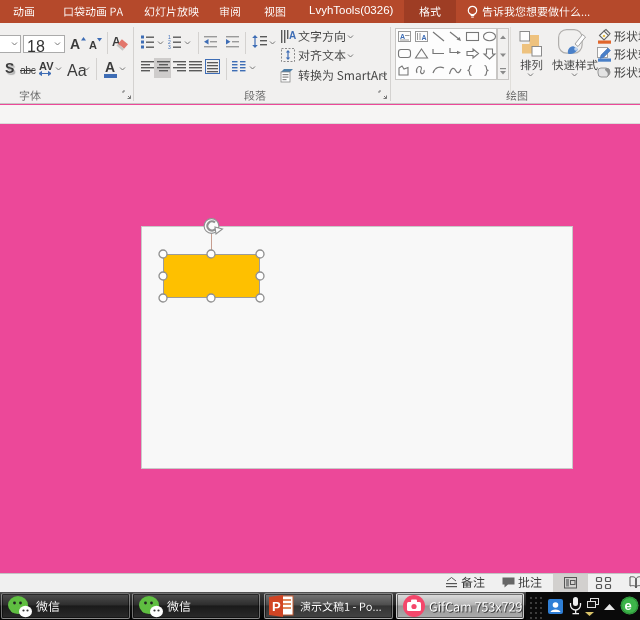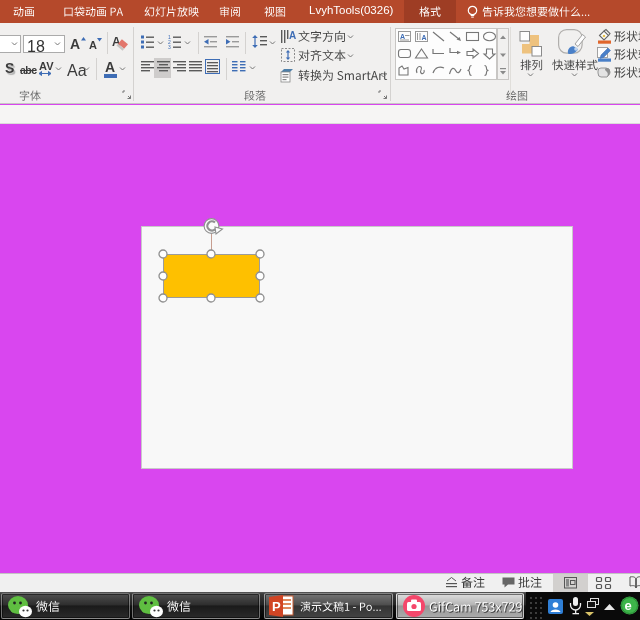--- a/index.html
+++ b/index.html
@@ -1,20 +1,20 @@
 <!DOCTYPE html>
 <html><head><meta charset="utf-8"><style>
 *{margin:0;padding:0;box-sizing:border-box}
 html,body{width:640px;height:620px;overflow:hidden;font-family:"Liberation Sans",sans-serif}
 .abs{position:absolute}
 svg.t{position:absolute;overflow:visible}
 svg.i{position:absolute;overflow:visible}
 .vsep{position:absolute;width:1px;background:#d4d2d0}
 </style></head><body>
-<div class="abs" style="left:0;top:0;width:640px;height:599px;background:#d946ef">
+<div class="abs" style="left:0;top:0;width:640px;height:599px;background:#ec4899">
 <div class="abs" style="left:0;top:0;width:640px;height:23px;background:#b5492b"></div>
 <div class="abs" style="left:404px;top:0;width:52px;height:23px;background:#9e3d24"></div>
 <svg class="t" style="left:13px;top:3.1999999999999993px" width="24" height="16">
       <path transform="translate(0,12.8)" d="M1 -8.3V-7.6H5.2V-8.3ZM7.2 -9.1C7.2 -8.3 7.2 -7.5 7.1 -6.7H5.6V-5.9H7.1C7 -3.4 6.5 -1.1 5 0.3C5.3 0.4 5.5 0.7 5.7 0.9C7.3 -0.7 7.8 -3.2 7.9 -5.9H9.6C9.4 -2 9.3 -0.5 9 -0.2C8.9 -0.1 8.8 -0 8.6 -0C8.3 -0 7.8 -0 7.1 -0.1C7.3 0.1 7.4 0.5 7.4 0.7C8 0.7 8.6 0.7 8.9 0.7C9.3 0.7 9.5 0.6 9.7 0.3C10.1 -0.2 10.2 -1.7 10.4 -6.3C10.4 -6.4 10.4 -6.7 10.4 -6.7H8C8 -7.5 8 -8.3 8 -9.1ZM1 -0.5 1 -0.5V-0.5C1.2 -0.6 1.6 -0.7 4.7 -1.4L4.9 -0.7L5.6 -0.9C5.4 -1.7 4.9 -3 4.5 -4L3.8 -3.8C4 -3.3 4.3 -2.7 4.5 -2.1L1.8 -1.6C2.3 -2.6 2.7 -3.8 3 -5H5.4V-5.7H0.6V-5H2.1C1.8 -3.7 1.4 -2.4 1.2 -2C1 -1.6 0.9 -1.3 0.7 -1.2C0.8 -1 0.9 -0.6 1 -0.5Z M12 -8.5V-7.7H21V-8.5ZM13.8 -6.5V-1.6H19.1V-6.5ZM14.5 -3.7H16.1V-2.3H14.5ZM16.8 -3.7H18.4V-2.3H16.8ZM14.5 -5.8H16.1V-4.4H14.5ZM16.8 -5.8H18.4V-4.4H16.8ZM12 -5.8V0.3H20.2V0.8H21V-5.9H20.2V-0.5H12.8V-5.8Z" fill="#ffffff"></path>
     </svg>
 <svg class="t" style="left:63px;top:3.1999999999999993px" width="62" height="16">
       <path transform="translate(0,12.8)" d="M1.4 -8.1V0.6H2.3V-0.3H8.8V0.6H9.6V-8.1ZM2.3 -1.2V-7.3H8.8V-1.2Z M18.4 -8.8C19 -8.5 19.7 -8 20 -7.7L20.5 -8.2C20.2 -8.5 19.5 -8.9 18.9 -9.2ZM15.6 -5.1C15.9 -4.7 16.2 -4.2 16.4 -3.8L17.1 -4.2C17 -4.5 16.6 -5 16.3 -5.3ZM13.9 0.7C14.1 0.6 14.5 0.5 17.3 -0.2C17.3 -0.4 17.2 -0.7 17.2 -0.9L14.8 -0.4V-1.9C15.4 -2.3 16 -2.7 16.5 -3.1C17.4 -1.2 18.9 0 21.1 0.5C21.2 0.3 21.4 0 21.6 -0.2C20.5 -0.4 19.6 -0.8 18.9 -1.3C19.5 -1.6 20.3 -2 20.9 -2.4L20.2 -2.9C19.7 -2.6 19 -2.1 18.4 -1.7C18 -2.1 17.6 -2.6 17.3 -3.1H21.4V-3.8H11.6V-3.1H15.4C14.4 -2.3 12.8 -1.7 11.4 -1.4C11.6 -1.2 11.8 -0.9 11.9 -0.8C12.6 -0.9 13.3 -1.2 14 -1.5V-0.5C14 -0.1 13.8 0 13.6 0.1C13.7 0.2 13.8 0.5 13.9 0.7ZM16.5 -9.2C16.6 -8.6 16.7 -8 16.9 -7.4L14.5 -7.2L14.6 -6.5L17.1 -6.7C17.8 -5.3 19 -4.3 20.3 -4.3C21 -4.3 21.4 -4.6 21.5 -5.8C21.3 -5.9 21 -6 20.8 -6.2C20.7 -5.4 20.7 -5.1 20.3 -5.1C19.4 -5.1 18.6 -5.7 18 -6.8L21.4 -7.1L21.3 -7.8L17.7 -7.5C17.5 -8 17.4 -8.6 17.3 -9.2ZM14.2 -9.2C13.5 -8.1 12.4 -7 11.3 -6.3C11.4 -6.1 11.7 -5.8 11.9 -5.7C12.3 -6 12.7 -6.3 13.2 -6.7V-4.3H13.9V-7.6C14.3 -8 14.7 -8.5 14.9 -9Z M23 -8.3V-7.6H27.2V-8.3ZM29.2 -9.1C29.2 -8.3 29.2 -7.5 29.1 -6.7H27.6V-5.9H29.1C29 -3.4 28.5 -1.1 27 0.3C27.3 0.4 27.5 0.7 27.7 0.9C29.3 -0.7 29.8 -3.2 29.9 -5.9H31.6C31.4 -2 31.3 -0.5 31 -0.2C30.9 -0.1 30.8 -0 30.6 -0C30.3 -0 29.8 -0 29.1 -0.1C29.3 0.1 29.4 0.5 29.4 0.7C30 0.7 30.6 0.7 30.9 0.7C31.3 0.7 31.5 0.6 31.7 0.3C32.1 -0.2 32.2 -1.7 32.4 -6.3C32.4 -6.4 32.4 -6.7 32.4 -6.7H30C30 -7.5 30 -8.3 30 -9.1ZM23 -0.5 23 -0.5V-0.5C23.2 -0.6 23.6 -0.7 26.7 -1.4L26.9 -0.7L27.6 -0.9C27.4 -1.7 26.9 -3 26.5 -4L25.8 -3.8C26 -3.3 26.3 -2.7 26.5 -2.1L23.8 -1.6C24.3 -2.6 24.7 -3.8 25 -5H27.4V-5.7H22.6V-5H24.1C23.8 -3.7 23.4 -2.4 23.2 -2C23 -1.6 22.9 -1.3 22.7 -1.2C22.8 -1 22.9 -0.6 23 -0.5Z M34 -8.5V-7.7H43V-8.5ZM35.8 -6.5V-1.6H41.1V-6.5ZM36.5 -3.7H38.1V-2.3H36.5ZM38.8 -3.7H40.4V-2.3H38.8ZM36.5 -5.8H38.1V-4.4H36.5ZM38.8 -5.8H40.4V-4.4H38.8ZM34 -5.8V0.3H42.2V0.8H43V-5.9H42.2V-0.5H34.8V-5.8Z M47.6 0H48.6V-3.2H49.9C51.7 -3.2 52.9 -4 52.9 -5.7C52.9 -7.5 51.7 -8.1 49.9 -8.1H47.6ZM48.6 -4V-7.2H49.7C51.2 -7.2 51.9 -6.9 51.9 -5.7C51.9 -4.5 51.2 -4 49.8 -4Z M53.5 0H54.5L55.3 -2.5H58.2L59 0H60.1L57.3 -8.1H56.2ZM55.5 -3.3 55.9 -4.5C56.2 -5.4 56.5 -6.3 56.7 -7.2H56.8C57 -6.3 57.3 -5.4 57.6 -4.5L58 -3.3Z" fill="#ffffff"></path>
     </svg>
 <svg class="t" style="left:144px;top:3.1999999999999993px" width="57" height="16">
       <path transform="translate(0,12.8)" d="M5.2 -8.2V-7.4H9.3C9.2 -2.6 9.1 -0.8 8.7 -0.5C8.6 -0.3 8.4 -0.3 8.2 -0.3C8 -0.3 7.3 -0.3 6.5 -0.3C6.7 -0.1 6.8 0.2 6.8 0.5C7.5 0.5 8.2 0.5 8.5 0.5C8.9 0.5 9.2 0.4 9.4 0C9.9 -0.5 10 -2.4 10.2 -7.7C10.2 -7.8 10.2 -8.2 10.2 -8.2ZM0.9 0C1.2 -0.1 1.6 -0.2 4.9 -0.8C5.1 -0.4 5.2 0.1 5.3 0.4L6 0.1C5.8 -0.8 5.2 -2.1 4.7 -3.2L4 -2.9C4.2 -2.5 4.4 -2 4.6 -1.5L2.1 -1.1C3.2 -2.5 4.4 -4.3 5.3 -6.1L4.5 -6.5C4.3 -6.1 4.1 -5.6 3.8 -5.2L1.8 -5.1C2.5 -6.1 3.2 -7.5 3.8 -8.9L3 -9.2C2.4 -7.7 1.6 -6.1 1.3 -5.7C1 -5.3 0.8 -5 0.6 -4.9C0.7 -4.7 0.8 -4.3 0.9 -4.1C1.1 -4.2 1.4 -4.3 3.4 -4.4C2.7 -3.2 1.9 -2.1 1.6 -1.8C1.2 -1.2 0.9 -0.9 0.6 -0.8C0.8 -0.6 0.9 -0.2 0.9 0Z M12.1 -7C12 -6.1 11.9 -5 11.6 -4.3L12.3 -4C12.5 -4.8 12.7 -6 12.7 -6.9ZM15.2 -7.2C15 -6.5 14.7 -5.5 14.4 -4.9L14.9 -4.6C15.2 -5.2 15.6 -6.1 15.9 -6.9ZM13.4 -9.2V-5.7C13.4 -3.6 13.2 -1.4 11.5 0.3C11.7 0.4 11.9 0.7 12.1 0.9C13 -0 13.6 -1.1 13.9 -2.2C14.3 -1.7 15 -0.9 15.3 -0.5L15.8 -1.2C15.6 -1.5 14.4 -2.7 14 -3C14.2 -3.9 14.2 -4.8 14.2 -5.7V-9.2ZM15.9 -8.3V-7.5H18.8V-0.3C18.8 -0.1 18.7 -0.1 18.5 -0.1C18.2 -0 17.4 -0 16.6 -0.1C16.8 0.2 16.9 0.6 17 0.8C18 0.8 18.7 0.8 19.1 0.7C19.5 0.5 19.6 0.2 19.6 -0.3V-7.5H21.6V-8.3Z M24 -9V-5.3C24 -3.3 23.8 -1.3 22.4 0.3C22.6 0.4 22.9 0.7 23.1 0.9C24.1 -0.2 24.5 -1.6 24.7 -2.9H29.3V0.9H30.2V-3.8H24.8C24.8 -4.3 24.8 -4.8 24.8 -5.3V-5.5H31.9V-6.4H28.8V-9.2H28V-6.4H24.8V-9Z M35.3 -9.1C35.5 -8.6 35.7 -8 35.8 -7.5L36.6 -7.8C36.5 -8.2 36.2 -8.8 36 -9.3ZM33.5 -7.5V-6.7H34.8V-4.4C34.8 -2.8 34.6 -1.1 33.3 0.3C33.5 0.5 33.7 0.7 33.9 0.9C35.4 -0.7 35.6 -2.6 35.6 -4.4V-4.5H37.1C37 -1.4 36.9 -0.4 36.7 -0.1C36.7 0 36.6 0 36.4 0C36.2 0 35.8 0 35.4 -0C35.5 0.2 35.6 0.5 35.6 0.8C36.1 0.8 36.5 0.8 36.8 0.7C37.1 0.7 37.3 0.6 37.4 0.4C37.7 0 37.8 -1.2 37.9 -4.8C37.9 -5 37.9 -5.2 37.9 -5.2H35.6V-6.7H38.4V-7.5ZM39.9 -6.4H41.9C41.7 -5 41.4 -3.8 40.9 -2.8C40.4 -3.8 40.1 -5 39.8 -6.3ZM39.7 -9.3C39.4 -7.3 38.8 -5.5 37.9 -4.3C38.1 -4.2 38.4 -3.9 38.5 -3.7C38.8 -4.1 39.1 -4.6 39.3 -5.1C39.6 -3.9 40 -2.9 40.4 -2C39.8 -1.1 38.9 -0.4 37.7 0.2C37.9 0.4 38.1 0.7 38.2 0.9C39.3 0.3 40.2 -0.4 40.8 -1.2C41.4 -0.3 42.2 0.4 43.1 0.9C43.2 0.6 43.5 0.3 43.7 0.2C42.7 -0.3 41.9 -1 41.3 -2C42 -3.2 42.5 -4.6 42.8 -6.4H43.6V-7.2H40.1C40.3 -7.8 40.4 -8.4 40.6 -9.1Z M50.9 -9.2V-7.5H48.8V-3.8H48.1V-3.1H50.8C50.4 -1.7 49.6 -0.6 47.6 0.2C47.8 0.4 48 0.7 48.1 0.9C50.1 0 51 -1.1 51.4 -2.4C51.9 -0.9 52.8 0.3 54.1 0.9C54.2 0.7 54.5 0.4 54.7 0.2C53.3 -0.3 52.4 -1.5 51.9 -3.1H54.6V-3.8H54V-7.5H51.7V-9.2ZM49.6 -3.8V-6.7H50.9V-5C50.9 -4.6 50.9 -4.2 50.9 -3.8ZM53.2 -3.8H51.6C51.7 -4.2 51.7 -4.6 51.7 -5V-6.7H53.2ZM47 -4.5V-2H45.6V-4.5ZM47 -5.2H45.6V-7.7H47ZM44.8 -8.4V-0.3H45.6V-1.2H47.7V-8.4Z" fill="#ffffff"></path>
@@ -75,21 +75,21 @@
     </svg>
 <div class="vsep" style="left:107px;top:32px;height:22px"></div>
 <svg class="i" style="left:112px;top:34px" width="17" height="17">
 <text x="0" y="12" font-size="12" font-weight="bold" fill="#3b3b3b" font-family="Liberation Sans">A</text>
 <g transform="rotate(40 11 10)">
         <rect x="7" y="7" width="8" height="6" fill="#e2766b"></rect>
         <rect x="7" y="13" width="8" height="2.4" fill="#c9c5c2"></rect>
       </g>
     </svg>
 <div class="abs" style="left:5px;top:60px;font-size:14px;font-weight:bold;color:#3b3b3b;text-shadow:1.5px 1.5px 1px #b0b0b0">S</div>
-<div class="abs" style="left:20px;top:64px;font-size:10.5px;font-weight:bold;color:#3b3b3b;text-decoration:line-through;letter-spacing:-0.5px">abc</div>
+<div class="abs" style="left:20px;top:64px;font-size:10.5px;font-weight:normal;color:#3b3b3b;text-decoration:line-through;letter-spacing:-0.5px">abc</div>
 <svg class="i" style="left:39px;top:60px" width="14" height="16">
 <text x="0" y="10" font-size="11" font-weight="bold" fill="#3b3b3b" font-family="Liberation Sans">AV</text>
 <path d="M0 13.5H12M0 13.5L2.5 11.5V15.5ZM12 13.5L9.5 11.5V15.5Z" stroke="#3e6db5" stroke-width="1" fill="#3e6db5"></path>
     </svg>
 <svg class="i" style="left:56px;top:67px" width="6" height="4">
       <path d="M0 0.5L2.5 3L5 0.5" stroke="#777" stroke-width="1" fill="none"></path>
     </svg>
 <div class="abs" style="left:67px;top:62px;font-size:16px;color:#3b3b3b">Aa</div>
 <svg class="i" style="left:84px;top:67px" width="6" height="4">
       <path d="M0 0.5L2.5 3L5 0.5" stroke="#777" stroke-width="1" fill="none"></path>

